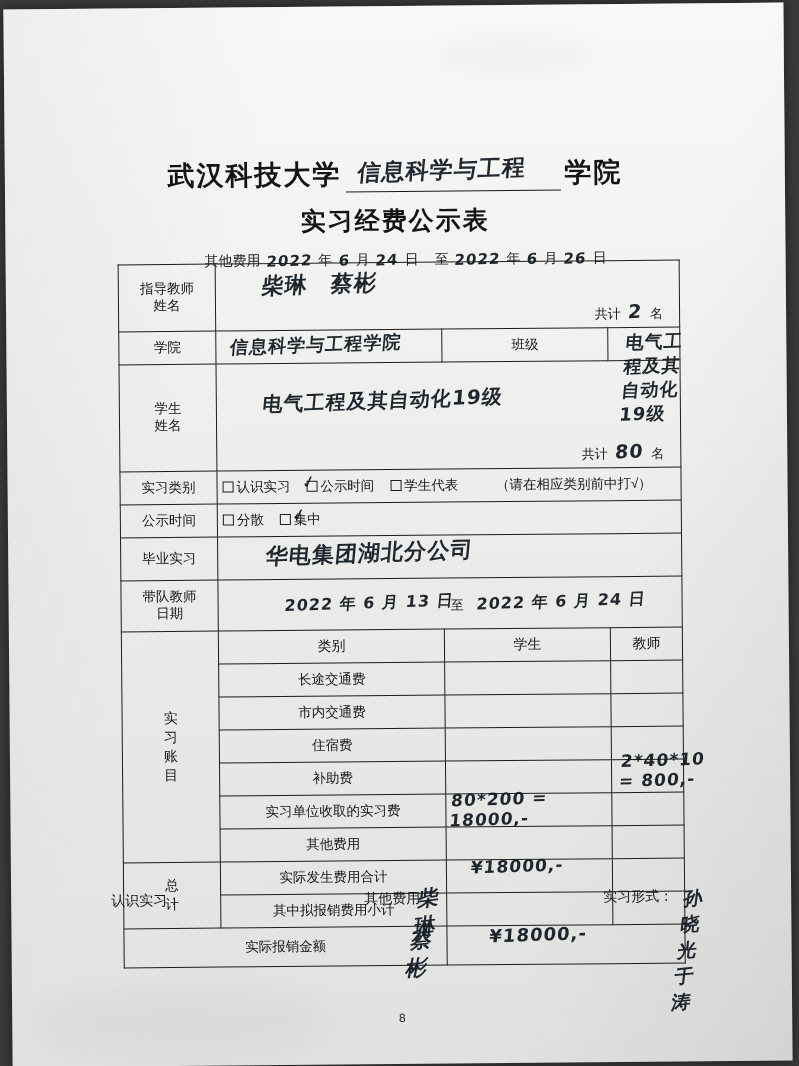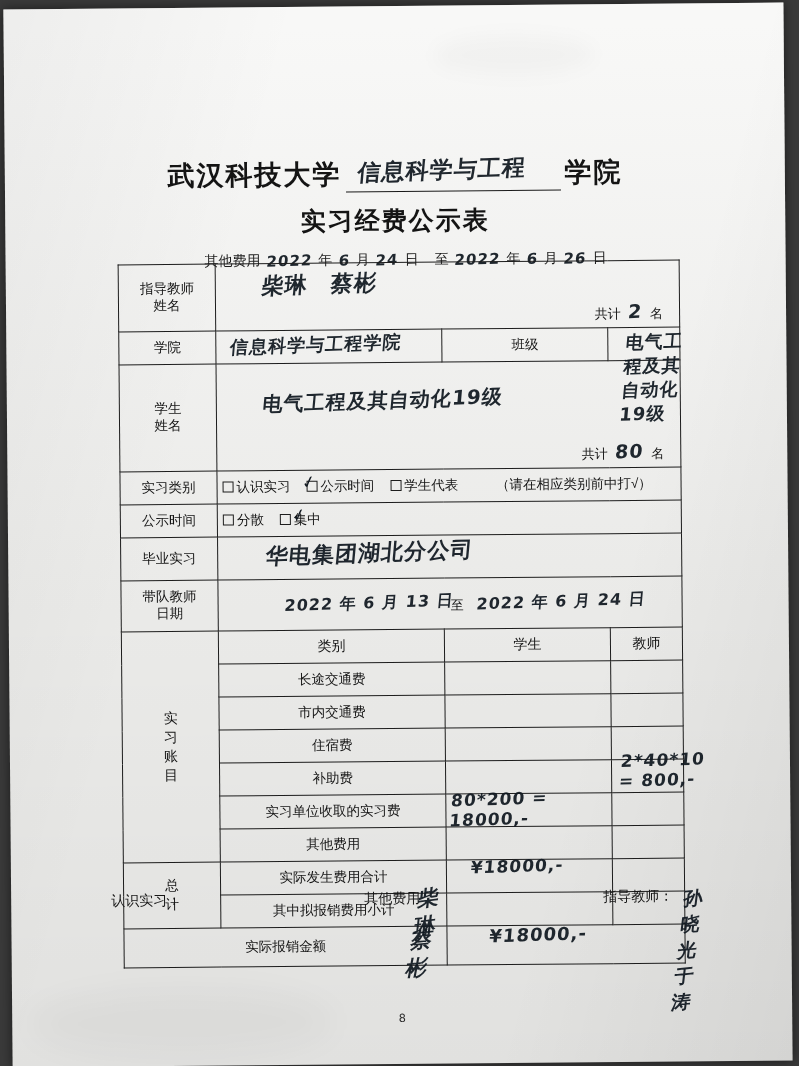--- a/index.html
+++ b/index.html
@@ -319,20 +319,20 @@
       </table>
 
     <div class="footer">
       <span>认识实习：</span>
       <span style="position:relative;">
         <span>其他费用</span>
         <span class="hw lg sig" style="left:52px;top:-6px;font-size:21px;transform:skewX(-14deg) rotate(-7deg);">柴琳</span>
         <span class="hw lg sig" style="left:44px;top:36px;font-size:21px;transform:skewX(-16deg) rotate(-5deg);">蔡彬</span>
       </span>
       <span style="position:relative;margin-right:58px;">
-        <span>指导教师：</span>
+        <span>实习形式：</span>
         <span class="hw md sig" style="left:74px;top:-2px;font-size:19px;transform:skewX(-12deg) rotate(-5deg);">孙晓光  于涛</span>
       </span>
     </div>
 
     <div class="pageno">8</div>
   </div>
 </div>
 
 </body></html>

